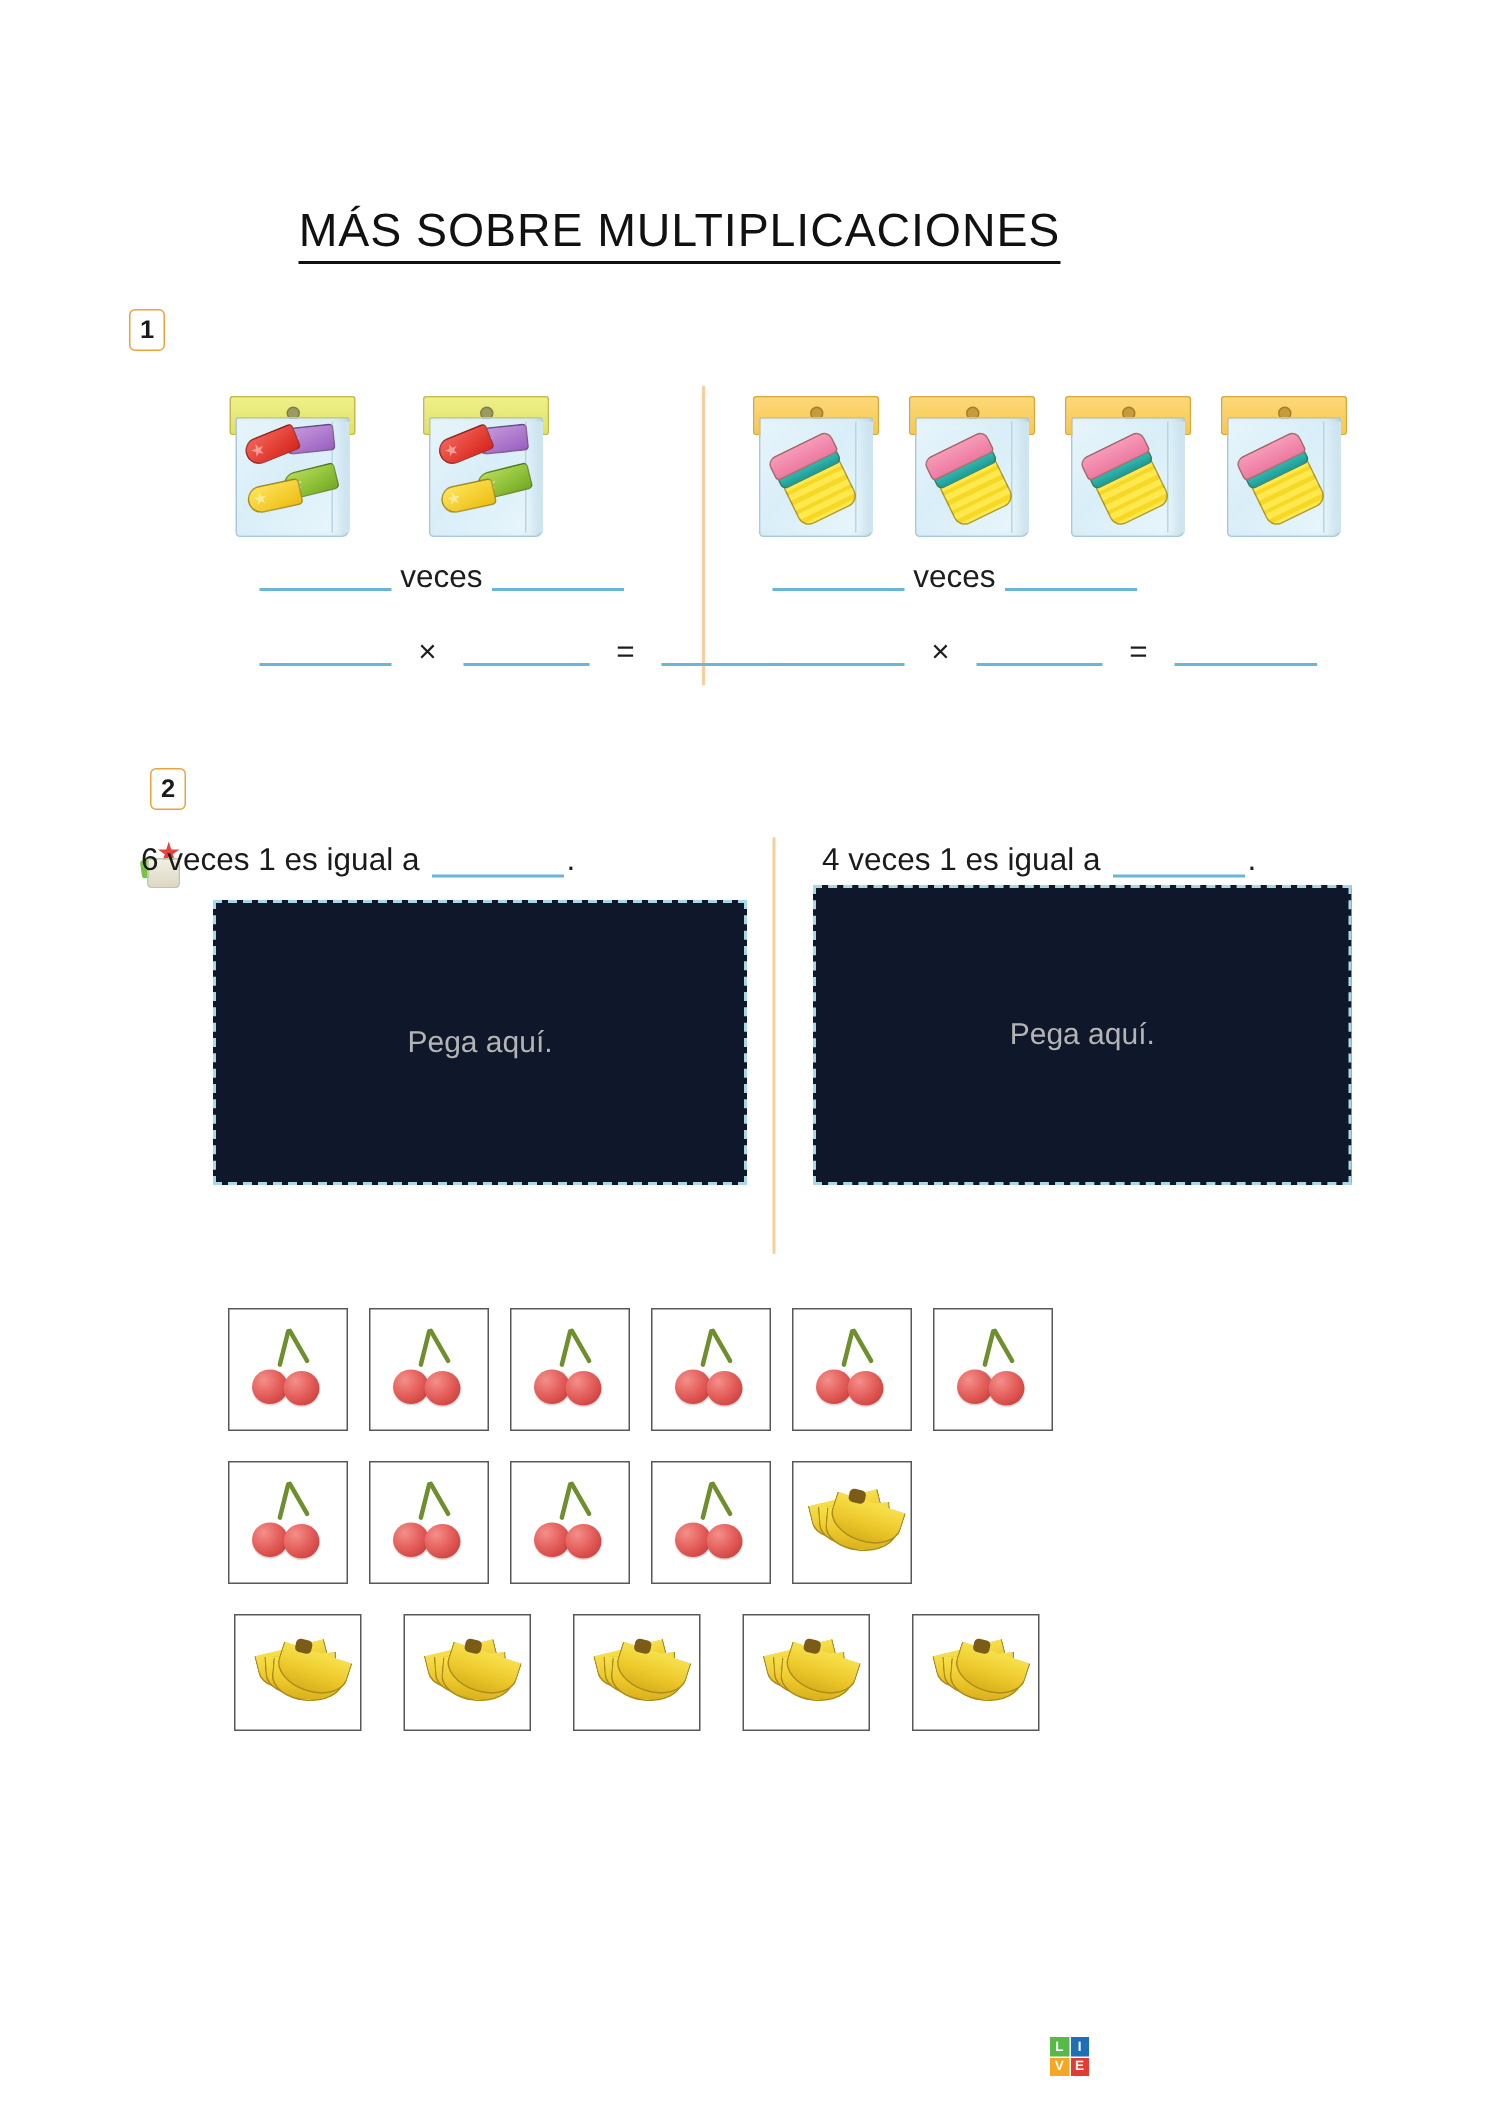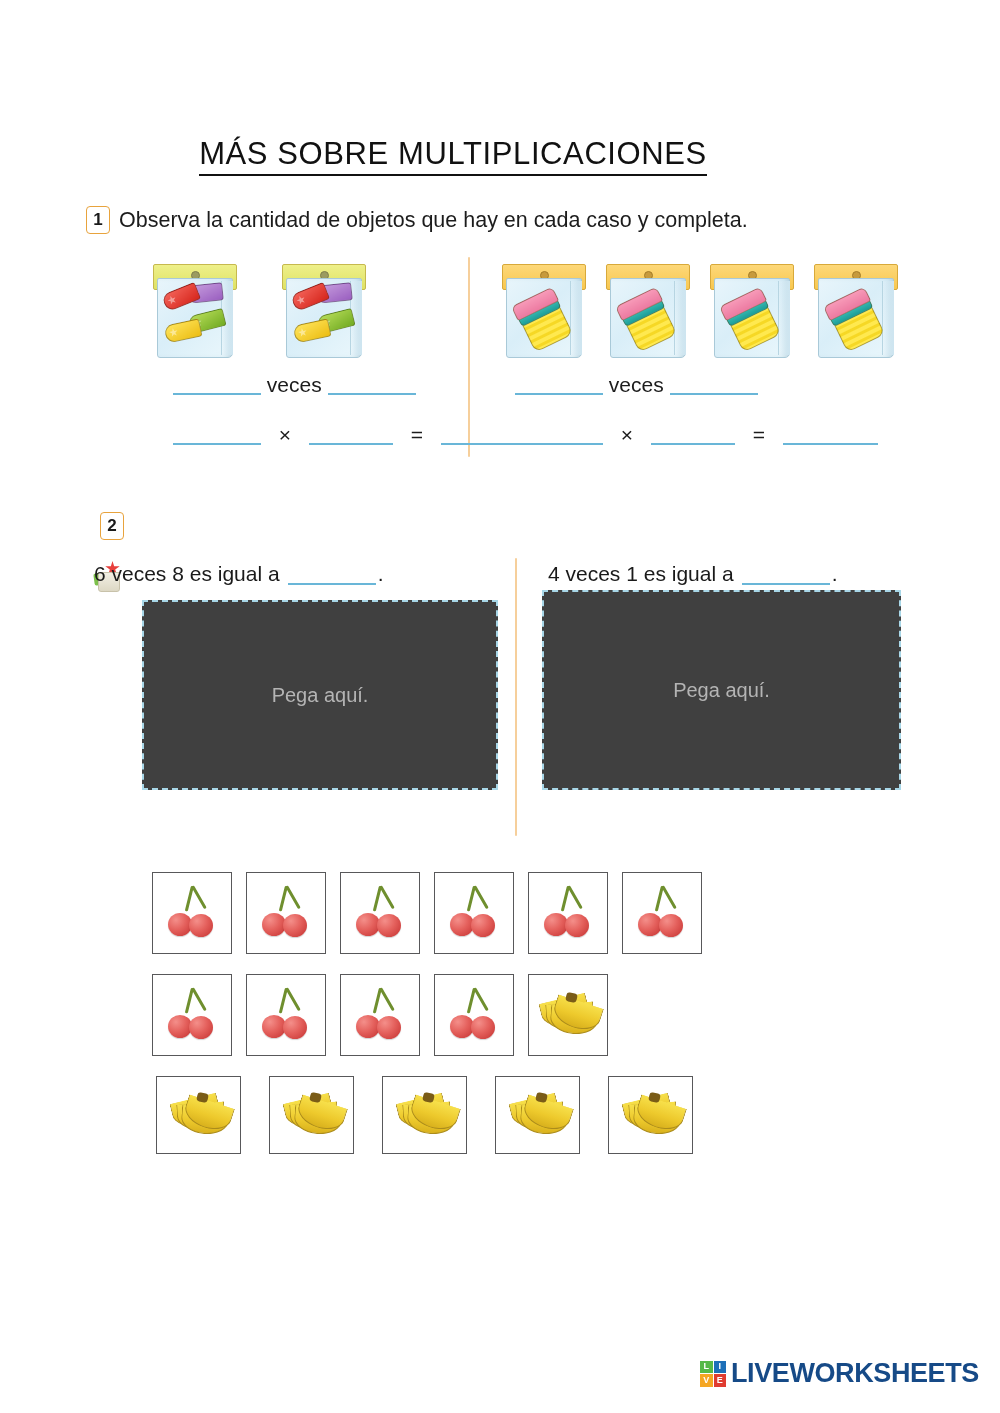--- a/index.html
+++ b/index.html
@@ -240,21 +240,21 @@
   }
   .paste-icon .dot-blue {
     position:absolute; left:14px; top:13px;
     width:11px; height:11px; border-radius:50%;
     background:#2b7fd4;
   }
 
   .dropzone {
     position: absolute;
     border: 2px dashed #a8d7e8;
-    background: #404040;
+    background: #0f172a;
     display: flex;
     align-items: center;
     justify-content: center;
     color: #b4b4b4;
     font-size: 20px;
   }
   #dz-left  { left: 62px;  top: 42px; width: 352px; height: 186px; }
   #dz-right { left: 462px; top: 32px; width: 355px; height: 196px; }
 
   
@@ -364,21 +364,20 @@
 </style>
 </head>
 <body>
 
 <div class="title">
   <span class="title-inner">MÁS SOBRE MULTIPLICACIONES</span>
 </div>
 
 <div class="instr" id="instr1">
   <div class="num-box">1</div>
-  <div class="instr-text">Observa la cantidad de objetos que hay en cada caso y completa.</div>
 </div>
 
 <div id="sec1">
 
   <div class="v-divider" id="div1"></div>
 
   <div class="panel" id="panel1a">
     <div class="bag-row">
 
       <div class="bag whistle">
@@ -492,21 +491,21 @@
   <div class="v-divider" id="div2"></div>
 
   <div class="paste-icon">
     <div class="sq-green"></div>
     <div class="star-red"></div>
     <div class="dot-blue"></div>
     <div class="pot"></div>
   </div>
 
   <div class="expr-row" id="expr-left">
-    <span>6 veces 8 es igual a</span>
+    <span>6 veces 1 es igual a</span>
     <span class="blank b88" style="margin-left:6px"></span>
     <span>.</span>
   </div>
 
   <div class="expr-row" id="expr-right">
     <span>4 veces 1 es igual a</span>
     <span class="blank b88" style="margin-left:6px"></span>
     <span>.</span>
   </div>
 
@@ -665,14 +664,13 @@
   </div>
 </div>
 
 <div id="footer">
   <div class="logo-grid">
     <span class="lg-l">L</span>
     <span class="lg-i">I</span>
     <span class="lg-v">V</span>
     <span class="lg-e">E</span>
   </div>
-  <div class="logo-word">LIVEWORKSHEETS</div>
 </div>
 
 </body></html>

